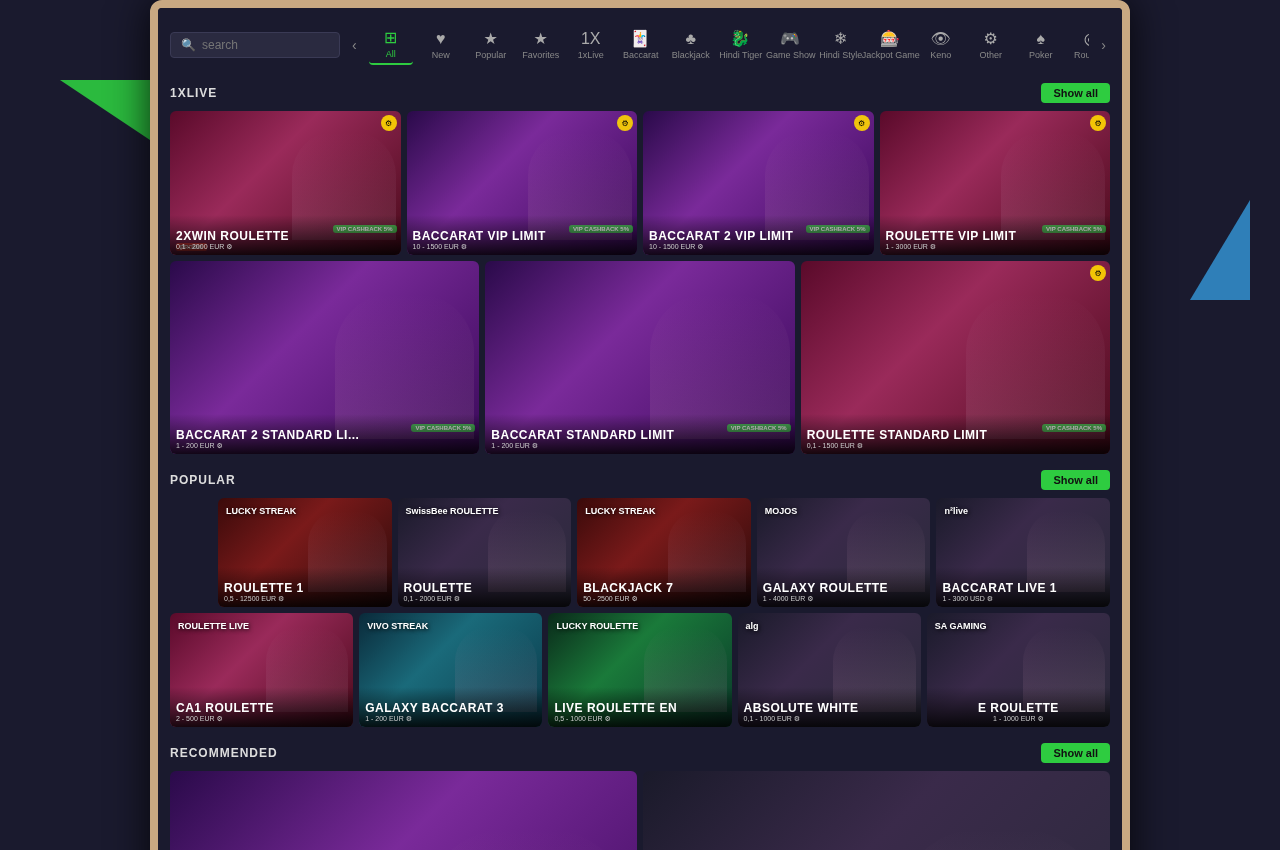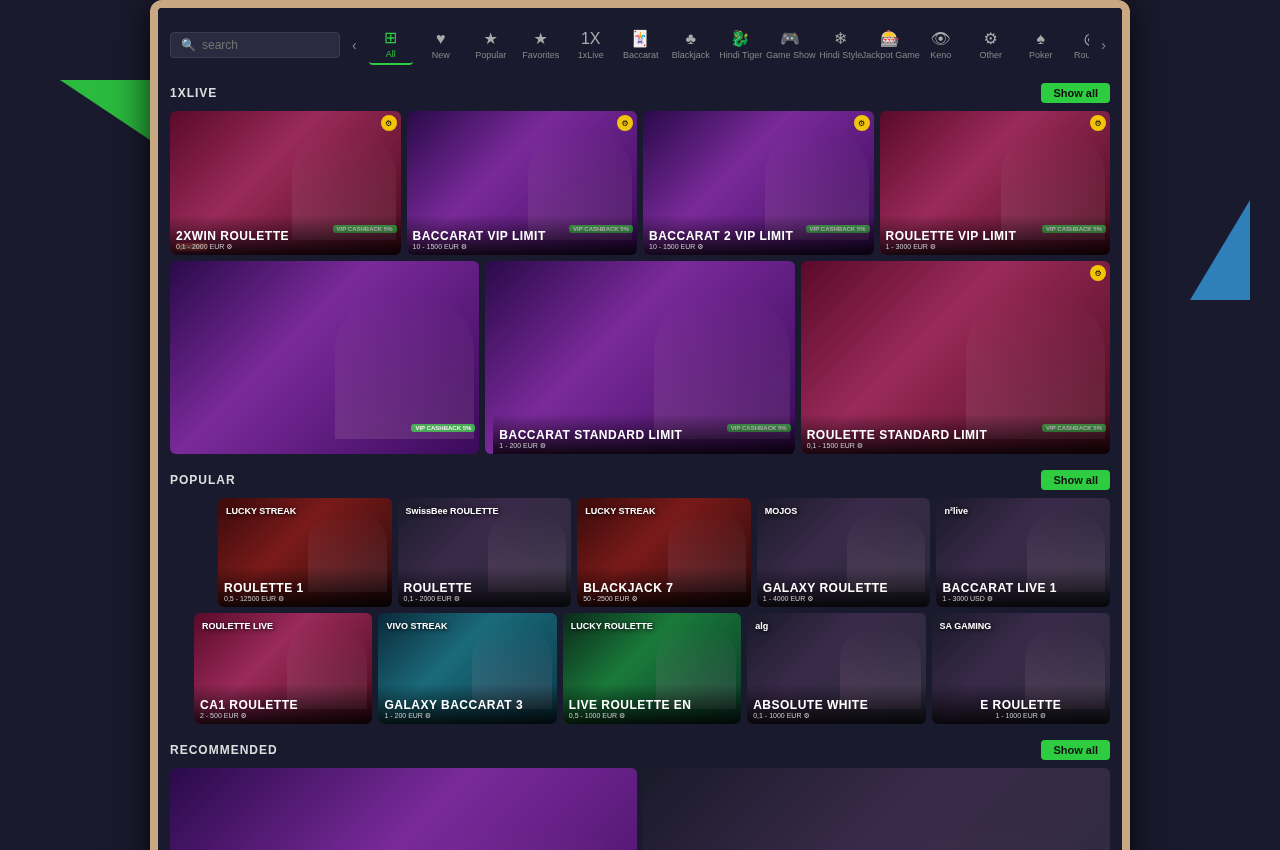--- a/index.html
+++ b/index.html
@@ -429,24 +429,28 @@
           </div>
         </div>
       </div>
             <div style="display:grid;grid-template-columns:repeat(3,1fr);gap:6px;margin-bottom:6px;">
         <div class="game-card" style="background:linear-gradient(135deg, #2a0a4a 0%, #7a2a9a 40%, #3a0a5a 100%);">
           <div class="game-card-inner">
 
             <div class="cashback-badge">VIP CASHBACK 5%</div>
 
             <div class="person-sim" style="background:linear-gradient(to top, rgba(200,150,180,0.3), transparent);"></div>
-          </div>
-        </div>
-
-        <div class="game-card" style="background:linear-gradient(135deg, #2a0a4a 0%, #7a2a9a 40%, #3a0a5a 100%);padding-left:8px;">
+            <div class="game-info">
+              <div class="game-name">BACCARAT 2 STANDARD LI...</div>
+              <div class="game-limits">1 - 200 EUR ⚙</div>
+            </div>
+          </div>
+        </div>
+
+        <div class="game-card" style="background:linear-gradient(135deg, #2a0a4a 0%, #7a2a9a 40%, #3a0a5a 100%);">
           <div class="game-card-inner">
 
             <div class="cashback-badge">VIP CASHBACK 5%</div>
 
             <div class="person-sim" style="background:linear-gradient(to top, rgba(200,150,180,0.3), transparent);"></div>
             <div class="game-info">
               <div class="game-name">BACCARAT STANDARD LIMIT</div>
               <div class="game-limits">1 - 200 EUR ⚙</div>
             </div>
           </div>
@@ -526,21 +530,21 @@
             <div class="game-logo-text" style="font-size:9px;text-shadow:1px 1px 4px #000;">n²live</div>
 
             <div class="person-sim" style="background:linear-gradient(to top, rgba(200,150,180,0.3), transparent);"></div>
             <div class="game-info">
               <div class="game-name">BACCARAT LIVE 1</div>
               <div class="game-limits">1 - 3000 USD ⚙</div>
             </div>
           </div>
         </div>
       </div>
-            <div style="display:grid;grid-template-columns:repeat(5,1fr);gap:6px;margin-bottom:6px;margin-left:24px;">
+            <div style="display:grid;grid-template-columns:repeat(5,1fr);gap:6px;margin-bottom:6px;">
         <div class="game-card" style="background:linear-gradient(135deg, #5a0a2a 0%, #9a2a5a 40%, #4a0a1a 100%);">
           <div class="game-card-inner">
             <div class="game-logo-text" style="font-size:9px;text-shadow:1px 1px 4px #000;">ROULETTE LIVE</div>
 
             <div class="person-sim" style="background:linear-gradient(to top, rgba(200,150,180,0.3), transparent);"></div>
             <div class="game-info">
               <div class="game-name">CA1 ROULETTE</div>
               <div class="game-limits">2 - 500 EUR ⚙</div>
             </div>
           </div>

